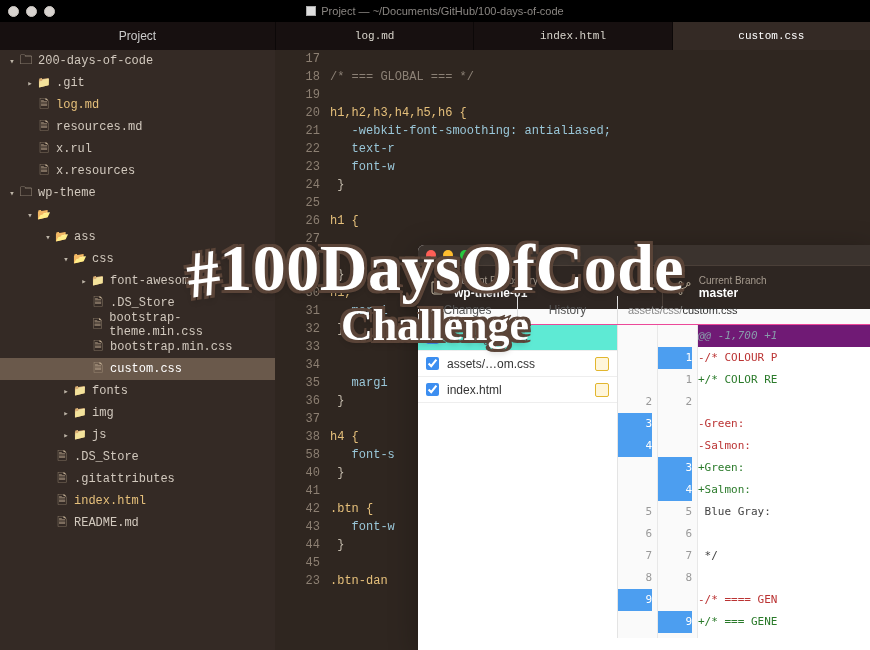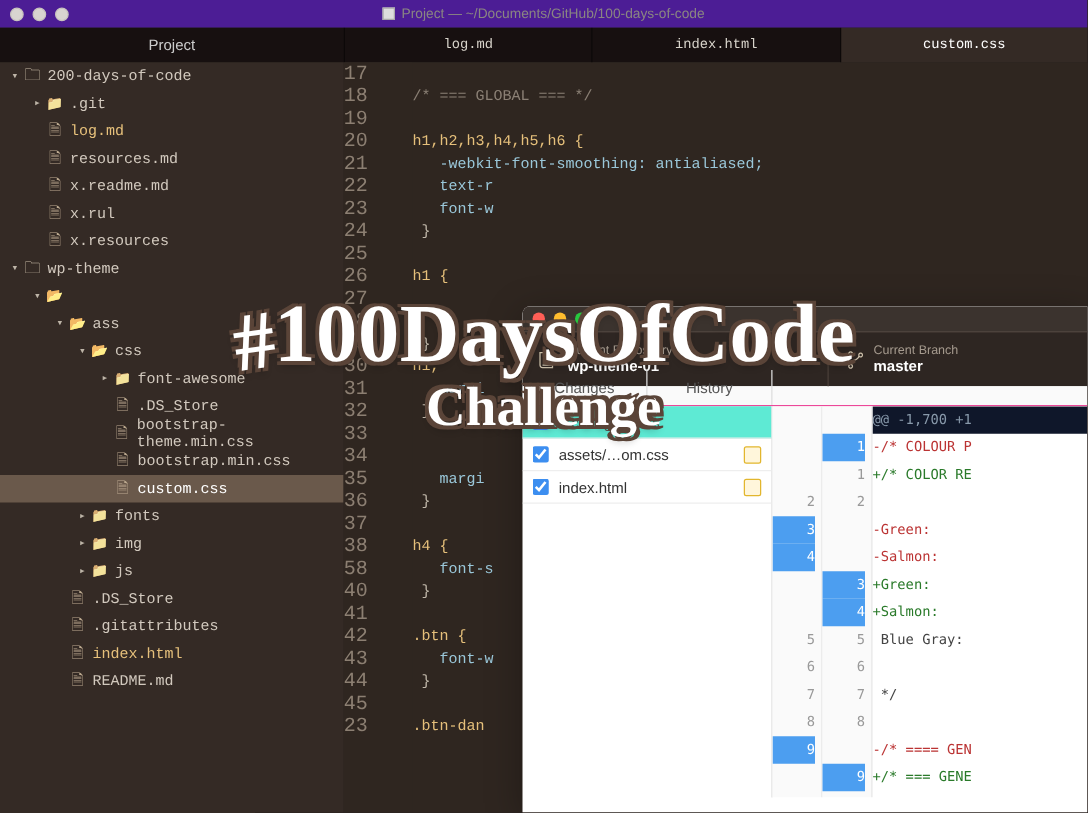--- a/index.html
+++ b/index.html
@@ -10,21 +10,21 @@
     color: #ccc;
     width: 870px;
     height: 650px;
     overflow: hidden;
     position: relative;
   }
 
   
   .titlebar {
     height: 22px;
-    background: #4c1d95;
+    background: #000000;
     display: flex;
     align-items: center;
     padding: 0 8px;
     font-family: -apple-system, Helvetica, Arial, sans-serif;
     font-size: 11px;
     color: #8a8682;
     position: relative;
   }
   .traffic { display: flex; gap: 7px; }
   .traffic .dot { width: 11px; height: 11px; border-radius: 50%; background: #d8d4d0; border: 1px solid #c9c4bf; }
@@ -94,26 +94,26 @@
   .repo-icon::before{content:"🗀"; font-size:13px; color:#c9bca8;}
 
   
   .editor {
     flex:1;
     display:flex;
     background:#2f2620;
   }
   .gutter {
     width:55px;
-    text-align:left;
+    text-align:right;
     padding-right:10px;
     color:#8c7f72;
     background:#2f2620;
     line-height:18px;
-    font-size:16px;
+    font-size:12px;
   }
   .code {
     flex:1;
     line-height:18px;
     font-size:12px;
     color:#d0c6ba;
     white-space:pre;
     position:relative;
   }
   .code .sel {color:#e6c07b;}
@@ -209,21 +209,21 @@
   .lnrow.h{background:#4c9ef0; color:#fff;}
   .diffbody{
     flex:1;
     font-family:Menlo,monospace;
     font-size:11px;
     line-height:22px;
     white-space:pre;
     color:#444;
     overflow:hidden;
   }
-  .diffbody .hunk{background:#0f172a; color:#8899aa;}
+  .diffbody .hunk{background:#701a75; color:#8899aa;font-style:italic;}
   .diffbody .del{color:#b33;}
   .diffbody .add{color:#2a7a2a;}
   .diffbody .ctx{}
   .lnrow, .diffline{height:22px;}
 
   
   .overlay {
     position:absolute;
     left:50px; top:230px;
     width:770px;
@@ -303,25 +303,20 @@
       </div>
       <div class="tree-row indent-1 highlight">
         <span class="caret"></span>
         <span class="icon file-icon"></span>
         <span>log.md</span>
       </div>
       <div class="tree-row indent-1">
         <span class="caret"></span>
         <span class="icon file-icon"></span>
         <span>resources.md</span>
-      </div>
-      <div class="tree-row indent-1">
-        <span class="caret"></span>
-        <span class="icon file-icon"></span>
-        <span>x.readme.md</span>
       </div>
       <div class="tree-row indent-1">
         <span class="caret"></span>
         <span class="icon file-icon"></span>
         <span>x.rul</span>
       </div>
       <div class="tree-row indent-1">
         <span class="caret"></span>
         <span class="icon file-icon"></span>
         <span>x.resources</span>
@@ -469,20 +464,23 @@
         <span class="lbl">Current Branch</span>
         <span class="val">master</span>
       </div>
     </div>
   </div>
   <div class="git-subbar">
     <div class="left" id="subtabs">
         <div class="subtab">Changes</div>
         <div class="subtab">History</div>
       </div>
+    <div class="path">
+      <span>assets/css/</span><b>custom.css</b>
+    </div>
   </div>
   <div class="git-body">
     <div class="left" id="changes">
         <div class="chg-row head">
           <input type="checkbox" class="cb" checked="" style=""> 
           <span>2 changed files</span>
         </div>
         <div class="chg-row">
           <input type="checkbox" class="cb" checked="" style=""> 
           <span>assets/…om.css</span>

